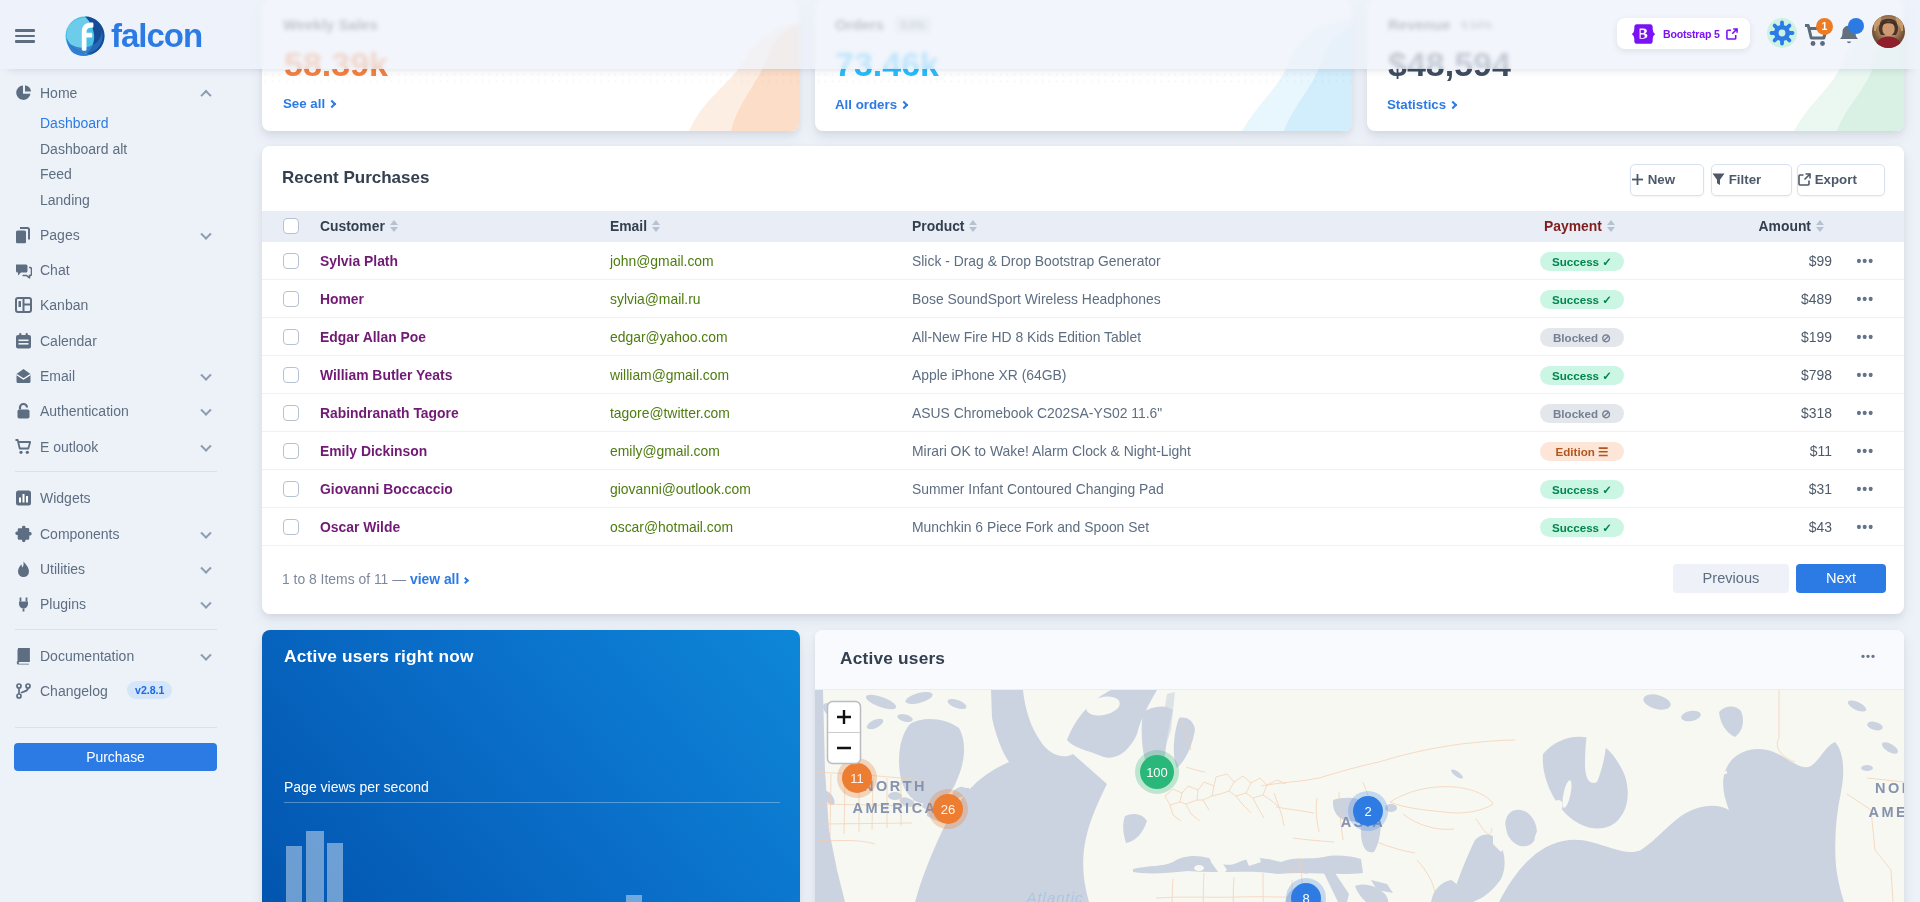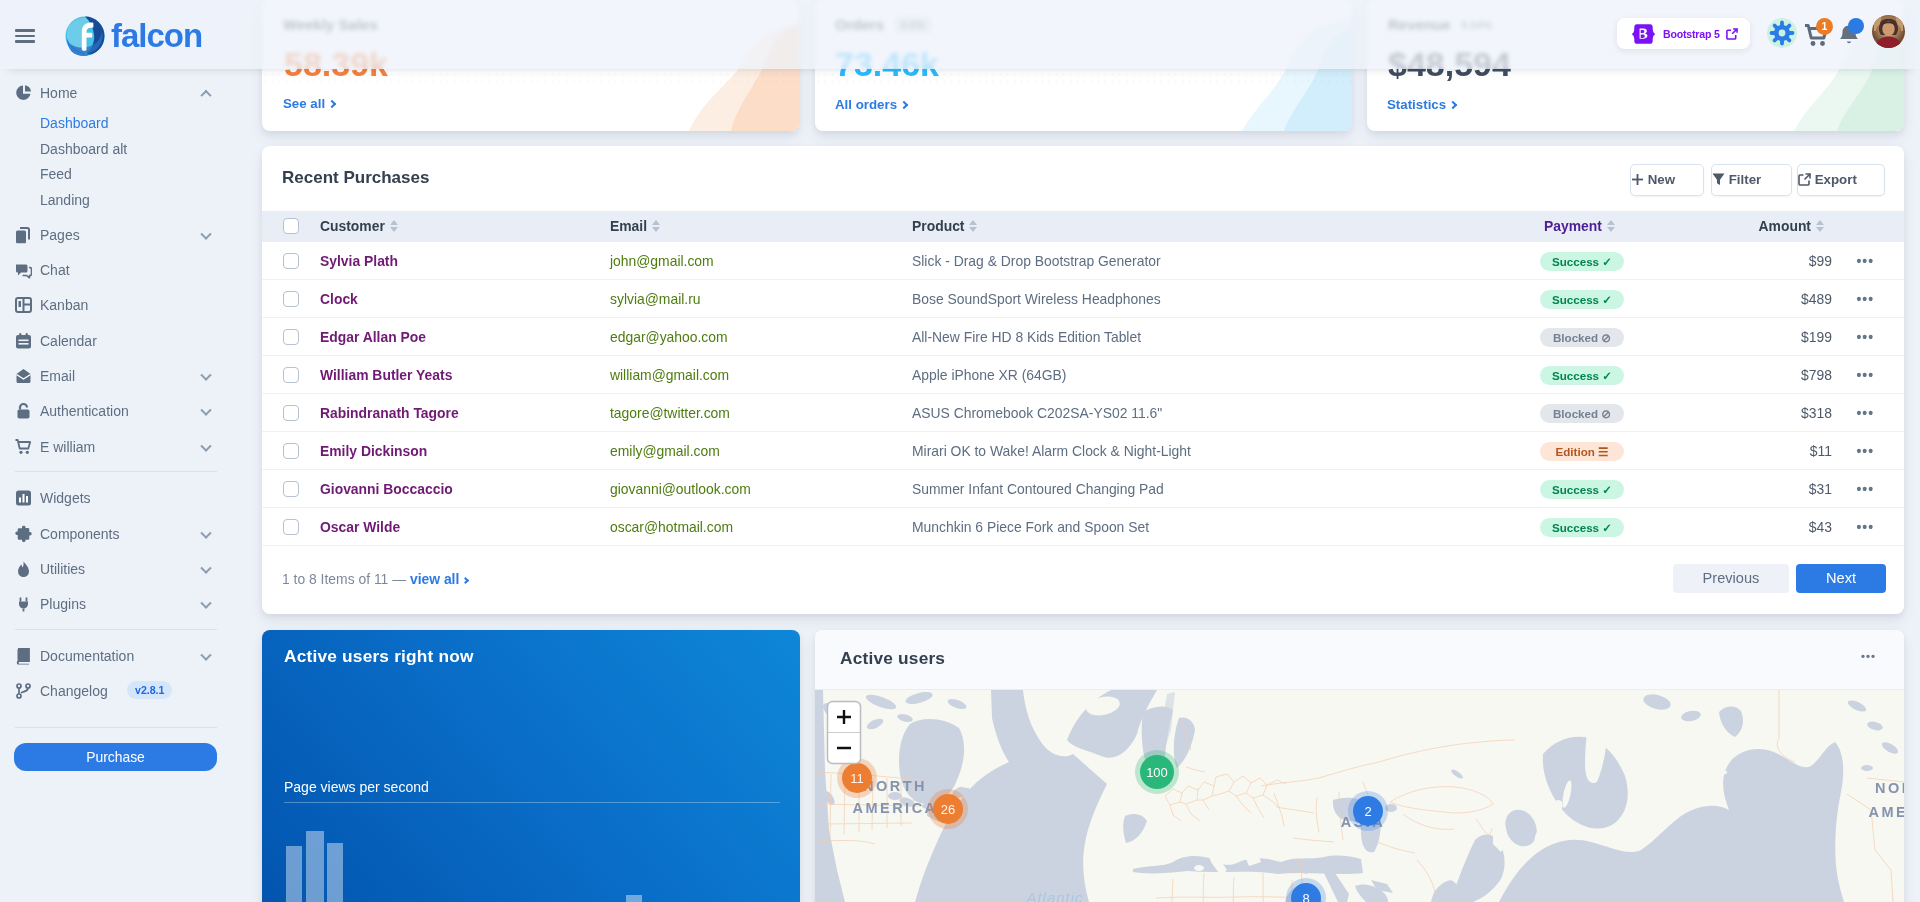--- a/index.html
+++ b/index.html
@@ -93,35 +93,35 @@
         <path d="M7.5 1H12v4.5" fill="none" stroke="#4d5969" stroke-width="1.6"></path>
         <path d="M12 1L6.5 6.5" stroke="#4d5969" stroke-width="1.6"></path>
       </svg>
     Export</div>
 
   <div class="abs" style="left:0;top:65px;width:100%;height:31px;background:#e9eef6"></div>
   <div class="ckb" style="top:65px;margin-top:7px"></div>
   <div class="abs" style="left:58px;top:72px;font-size:13.9px;font-weight:bold;color:#344050">Customer<span class="srt"><i class="u"></i><i class="d"></i></span></div>
   <div class="abs" style="left:348px;top:72px;font-size:13.9px;font-weight:bold;color:#344050">Email<span class="srt"><i class="u"></i><i class="d"></i></span></div>
   <div class="abs" style="left:650px;top:72px;font-size:13.9px;font-weight:bold;color:#344050">Product<span class="srt"><i class="u"></i><i class="d"></i></span></div>
-  <div class="abs" style="left:1282px;top:72px;font-size:13.9px;font-weight:bold;color:#4c1d95">Payment<span class="srt"><i class="u"></i><i class="d"></i></span></div>
+  <div class="abs" style="left:1282px;top:72px;font-size:13.9px;font-weight:bold;color:#7f1d1d">Payment<span class="srt"><i class="u"></i><i class="d"></i></span></div>
   <div class="abs" style="right:80px;top:72px;font-size:13.9px;font-weight:bold;color:#344050">Amount<span class="srt"><i class="u"></i><i class="d"></i></span></div>
 
   <div class="trow" style="top:96px">
       <div class="ckb"></div>
       <span class="cname">Sylvia Plath</span>
       <span class="cemail">john@gmail.com</span>
       <span class="cprod">Slick - Drag &amp; Drop Bootstrap Generator</span>
       <div class="badge b-success" style="left:1278px;width:84px;top:10px">Success ✓</div>
       <span class="camt">$99</span>
       <span class="cdots dots3">•••</span>
     </div>
   <div class="trow" style="top:134px">
       <div class="ckb"></div>
-      <span class="cname">Clock</span>
+      <span class="cname">Homer</span>
       <span class="cemail">sylvia@mail.ru</span>
       <span class="cprod">Bose SoundSport Wireless Headphones</span>
       <div class="badge b-success" style="left:1278px;width:84px;top:10px">Success ✓</div>
       <span class="camt">$489</span>
       <span class="cdots dots3">•••</span>
     </div>
   <div class="trow" style="top:172px">
       <div class="ckb"></div>
       <span class="cname">Edgar Allan Poe</span>
       <span class="cemail">edgar@yahoo.com</span>
@@ -409,21 +409,21 @@
     </svg>
     <span class="lb">Authentication</span>
     <i class="cv"></i>
   </div>
 <div class="side" style="top:429px">
     <svg class="ic" viewBox="0 0 17 17">
       <path d="M0.5 1.5h2.2l2 8.5h8.6l1.9-6.5H4" fill="none" stroke="#5e6e82" stroke-width="1.8" stroke-linejoin="round"></path>
       <circle cx="6" cy="13.8" r="1.6" fill="#5e6e82"></circle>
       <circle cx="12.3" cy="13.8" r="1.6" fill="#5e6e82"></circle>
     </svg>
-    <span class="lb">E william</span>
+    <span class="lb">E outlook</span>
     <i class="cv"></i>
   </div>
 <div class="sdiv" style="top:471px"></div>
 <div class="side" style="top:480px">
     <svg class="ic" viewBox="0 0 17 17">
       <rect x="1" y="1" width="15" height="15" rx="2.5" fill="#5e6e82"></rect>
       <rect x="4" y="8" width="2" height="5" fill="#fff"></rect>
       <rect x="7.5" y="4.5" width="2" height="8.5" fill="#fff"></rect>
       <rect x="11" y="6.5" width="2" height="6.5" fill="#fff"></rect>
     </svg>
@@ -464,21 +464,21 @@
     <svg class="ic" viewBox="0 0 17 17">
       <circle cx="4" cy="3.5" r="2" fill="none" stroke="#5e6e82" stroke-width="1.7"></circle>
       <circle cx="4" cy="13.5" r="2" fill="none" stroke="#5e6e82" stroke-width="1.7"></circle>
       <circle cx="13" cy="3.5" r="2" fill="none" stroke="#5e6e82" stroke-width="1.7"></circle>
       <path d="M4 5.5 v6 M13 5.5 c0 4 -5 3 -7 5" fill="none" stroke="#5e6e82" stroke-width="1.7"></path>
     </svg>
     <span class="lb">Changelog</span>
   <div class="abs" style="left:127px;top:8px;height:18px;line-height:18px;padding:0 8px;border-radius:9px;background:#d5e5fa;color:#1c6ae4;font-size:10.6px;font-weight:bold">v2.8.1</div>
   </div>
 <div class="sdiv" style="top:727px"></div>
-<div class="abs" style="left:14px;top:743px;width:203px;height:28px;background:#2c7be5;border-radius:12px;color:#fff;font-size:13.9px;text-align:center;line-height:28px">Purchase</div>
+<div class="abs" style="left:14px;top:743px;width:203px;height:28px;background:#2c7be5;border-radius:4px;color:#fff;font-size:13.9px;text-align:center;line-height:28px">Purchase</div>
 
 <div class="abs" style="left:0;top:0;width:1920px;height:69px;background:rgba(237,242,249,.75);backdrop-filter:blur(2px);box-shadow:0 8px 9px -9px rgba(43,55,80,.22);z-index:50">
 
   <div class="abs" style="left:15px;top:29px;width:20px;height:2.5px;background:#5e6e82;border-radius:1px"></div>
   <div class="abs" style="left:15px;top:34.5px;width:20px;height:2.5px;background:#5e6e82;border-radius:1px"></div>
   <div class="abs" style="left:15px;top:40px;width:20px;height:2.5px;background:#5e6e82;border-radius:1px"></div>
 
   <svg class="abs" style="left:64px;top:15px" width="42" height="42" viewBox="0 0 42 42">
     <circle cx="21" cy="21" r="19.5" fill="#47c1e5"></circle>
     <path d="M5 10 C12 3 22 1 30 4 C24 10 20 18 20 27 C20 32 21 36 23 40 C13 40 4 32 3 22 C2.6 18 3.4 13 5 10 Z" fill="#8ad6ee" opacity=".55"></path>

